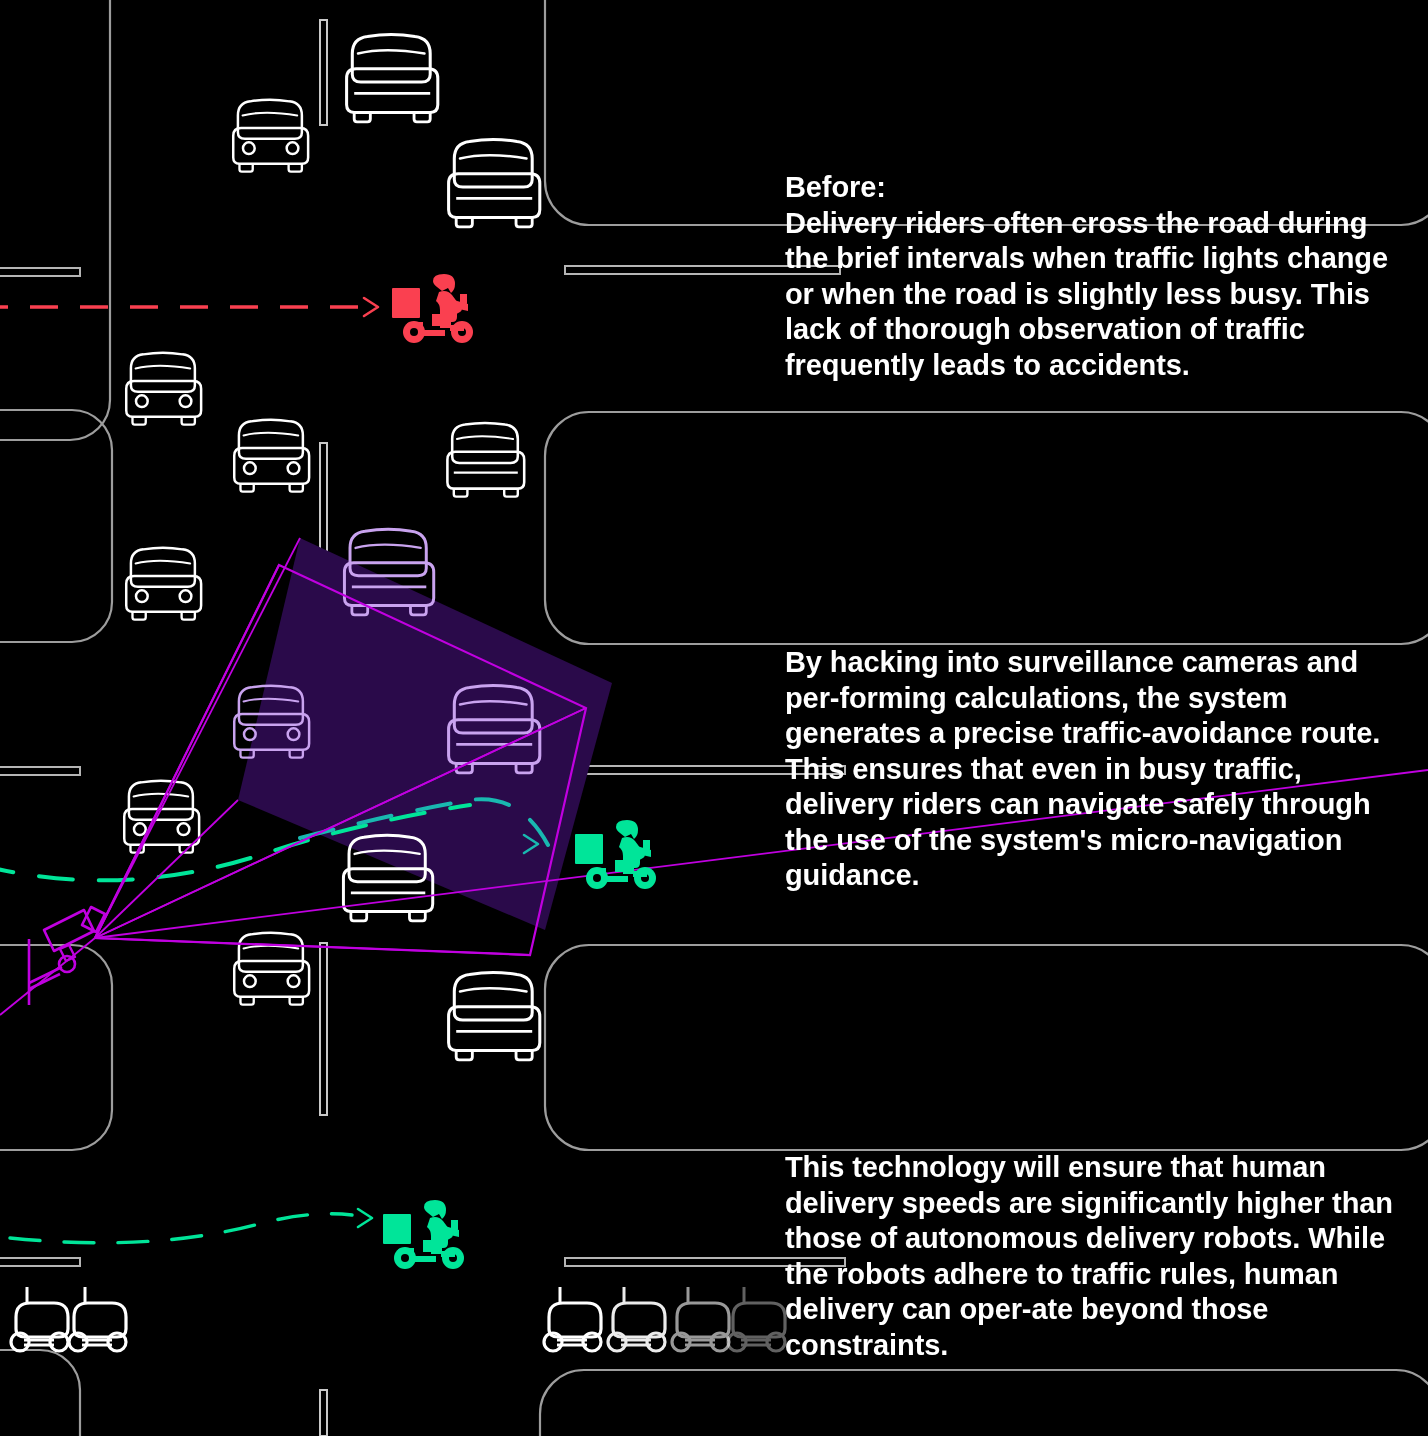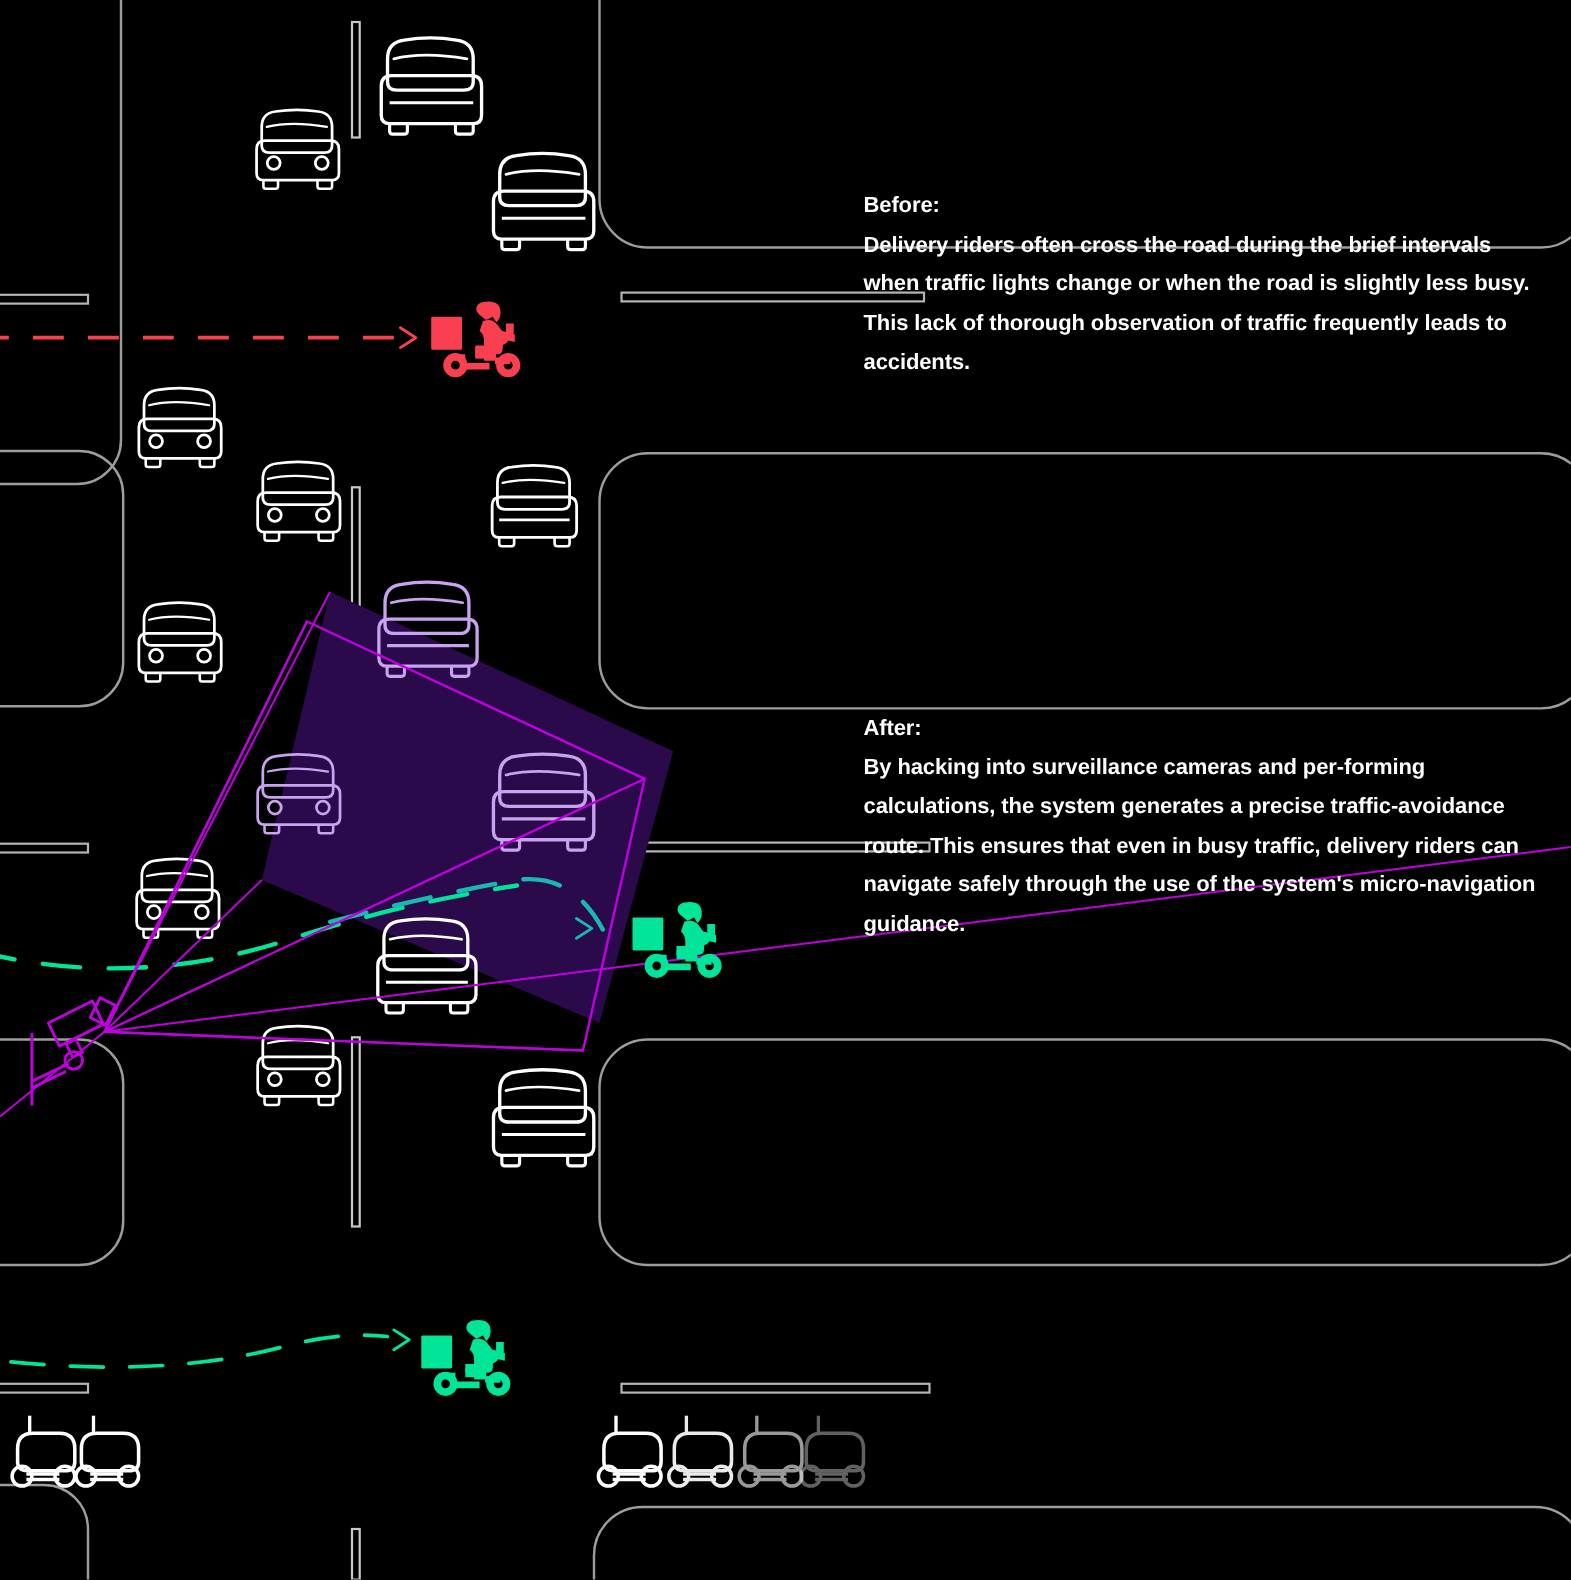--- a/index.html
+++ b/index.html
@@ -6,21 +6,21 @@
   body{
     width:1428px;height:1436px;overflow:hidden;position:relative;
     font-family:"Liberation Sans","DejaVu Sans",sans-serif;
     background:#000;
   }
   #scene{position:absolute;inset:0;width:1428px;height:1436px;}
   .panel{
     position:absolute;
     color:#ffffff;
     font-family:"Liberation Sans","DejaVu Sans",sans-serif;
-    font-size:20px;
+    font-size:29px;
     line-height:35.5px;
     letter-spacing:-0.1px;
     width:625px;
     left:785px;
   }
   .panel .hd{font-weight:bold;display:block;}
   .panel .bd{display:block;font-weight:bold;}
   #panel-before{top:170px;}
   #panel-after{top:645px;}
   #panel-future{top:1150px;}
@@ -271,18 +271,18 @@
       </g>
   </g>
 </svg>
 
 <div class="panel" id="panel-before">
   <span class="hd">Before:</span>
   <span class="bd">Delivery riders often cross the road during the brief intervals when traffic lights change or when the road is slightly less busy. This lack of thorough observation of traffic frequently leads to accidents.</span>
 </div>
 
 <div class="panel" id="panel-after">
-  <span class="hd">After:</span>
   <span class="bd">By hacking into surveillance cameras and per-forming calculations, the system generates a precise traffic-avoidance route. This ensures that even in busy traffic, delivery riders can navigate safely through the use of the system's micro-navigation guidance.</span>
 </div>
 
 <div class="panel" id="panel-future">
+  <span class="bd">This technology will ensure that human delivery speeds are significantly higher than those of autonomous delivery robots. While the robots adhere to traffic rules, human delivery can oper-ate beyond those constraints.</span>
 </div>
 
 </body></html>

